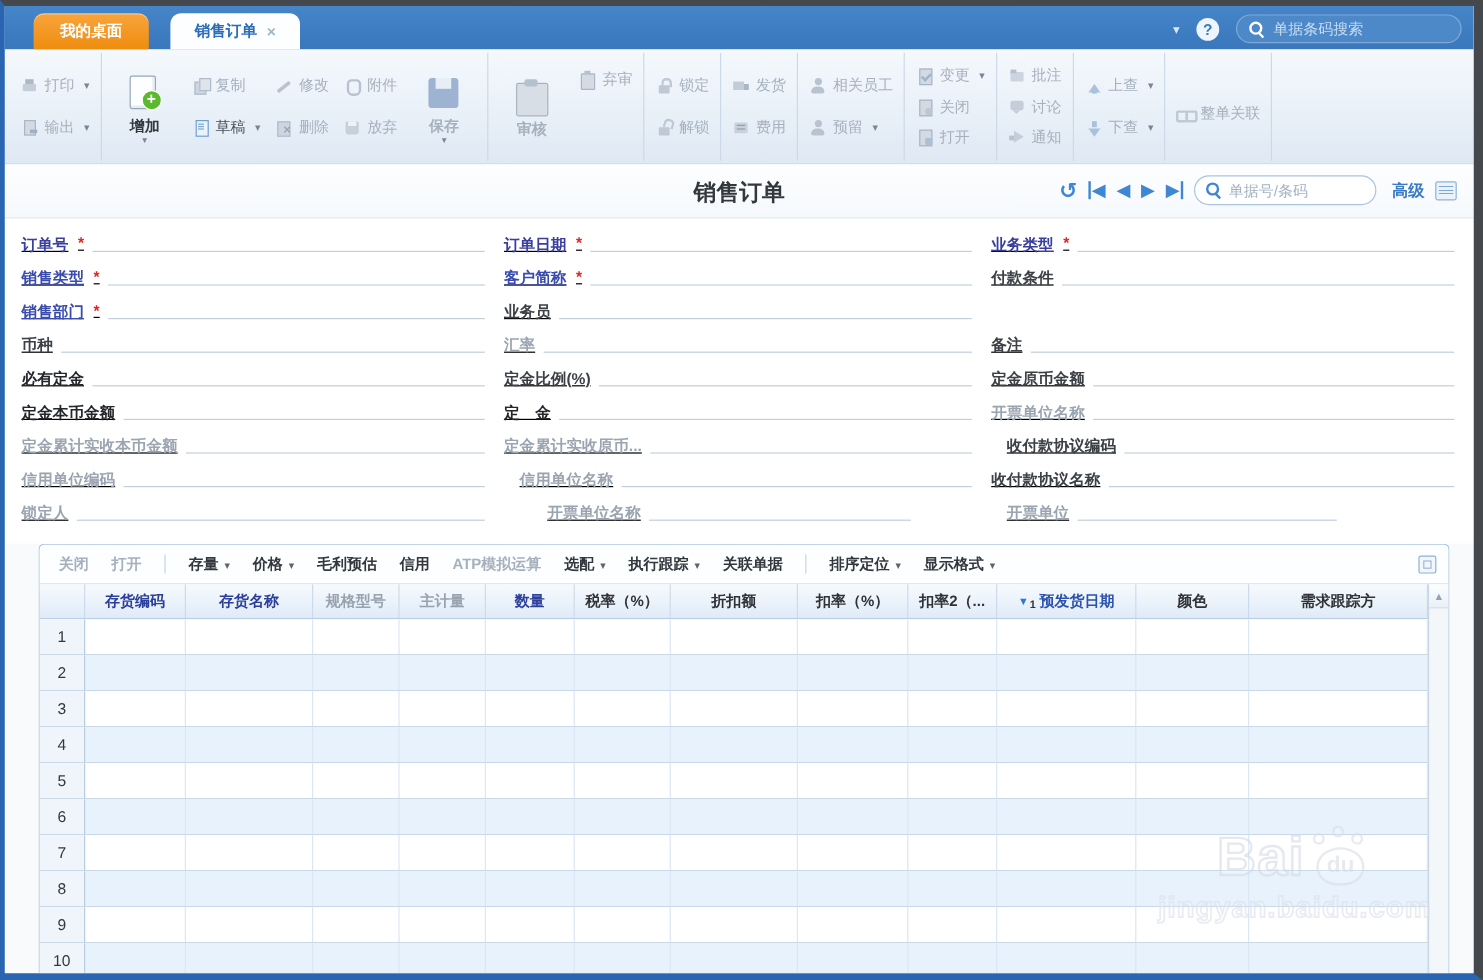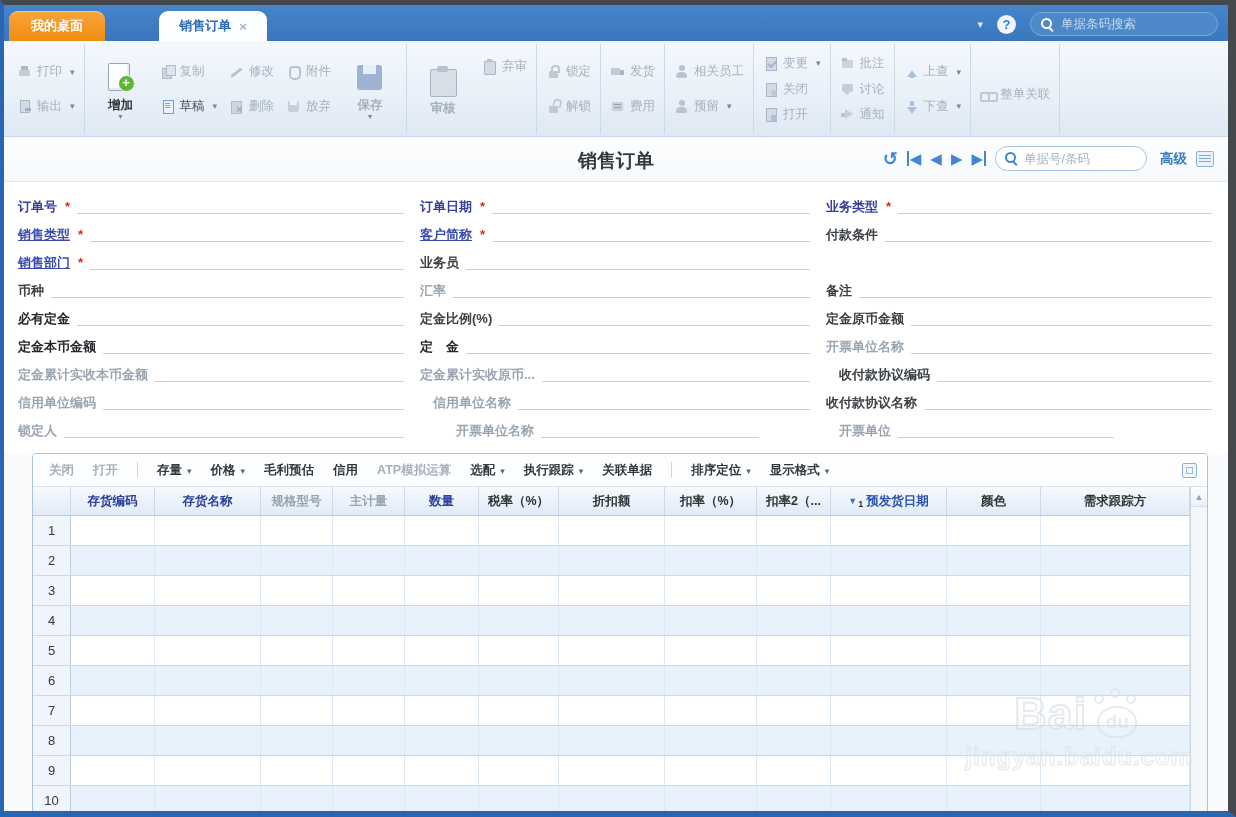--- a/index.html
+++ b/index.html
@@ -4,21 +4,21 @@
 <style>
   * { margin:0; padding:0; box-sizing:border-box; }
   body { background:#6b6f75; font-family:"Liberation Sans","DejaVu Sans",sans-serif; }
   .frame { width:1236px; height:817px; border-top:5px solid #45494e; border-right:8px solid #45494e;
            border-bottom:6px solid #2a65b2; border-left:4px solid #2a65b2; background:#fff;
            position:relative; overflow:hidden; }
   .window { height:100%; display:flex; flex-direction:column; }
 
   
   .tabbar { flex:0 0 36px; background:linear-gradient(#4585c8,#3a77bd); display:flex; align-items:flex-end;
-            padding-left:5px; position:relative;gap:36px; }
+            padding-left:24px; position:relative; }
   .tab { height:30px; border-radius:9px 9px 0 0; display:flex; align-items:center; justify-content:center;
          font-size:13px; font-weight:bold; padding:0 14px; cursor:pointer; }
   .tab-orange { background:linear-gradient(#f9a43c,#ee8d10); color:#fff; min-width:96px; margin-right:18px;
                 box-shadow:inset 0 1px 0 rgba(255,255,255,.4); }
   .tab-active { background:#fdfeff; color:#2c6cb8; min-width:108px; }
   .tab-close { color:#9fb6cc; font-weight:bold; font-size:13px; margin-left:8px; cursor:pointer; }
   .tabbar-right { position:absolute; right:10px; top:6px; display:flex; align-items:center; gap:14px; height:26px; }
   .caret-white { color:#d9e8f8; font-size:11px; cursor:pointer; }
   .helpdot { width:19px; height:19px; border-radius:50%; background:#eef5fc; color:#3d7cc1; font-weight:bold;
              font-size:13px; display:flex; align-items:center; justify-content:center; cursor:pointer; }
@@ -116,21 +116,21 @@
   .docsearch input { border:none; outline:none; font-size:12.5px; width:110px; color:#7f1d1d; background:transparent; }
   .docsearch input::placeholder { color:#a3b2c2; }
   .advlink { color:#3a7bc8; font-size:13.5px; font-weight:bold; cursor:pointer; margin-left:4px; }
   .lstico { width:18px; height:16px; border:1px solid #8fb3d9; border-radius:2px; background:#eaf2fb; position:relative; cursor:pointer; }
   .lstico::before { content:""; position:absolute; left:2px; top:3px; right:2px; height:8px;
                     background:repeating-linear-gradient(#7fa8d4 0 1px,transparent 1px 3px); }
 
   
   .formarea { flex:0 0 271px; background:#fff; padding:13px 16px 9px 14px; display:grid;
               grid-template-columns:386px 390px 1fr; column-gap:16px; align-content:space-between; }
-  .ffield { display:flex; align-items:center; height:25px; padding-bottom:2px; }
+  .ffield { display:flex; align-items:flex-start; height:25px; padding-bottom:2px;text-decoration:underline; }
   .flabel { font-size:13px; font-weight:bold; white-space:nowrap; margin-right:7px; }
   .flabel.navy { color:#3a3f9e; } .flabel.link { color:#3a4cae; text-decoration:underline; cursor:pointer; }
   .flabel.dark { color:#3c4146; } .flabel.strong { color:#23272b; }
   .flabel.muted { color:#9aa5b1; }
   .flabel.ind1 { padding-left:13px; } .flabel.ind2 { padding-left:36px; }
   .req { color:#e02424; font-weight:bold; font-size:13px; margin:0 7px 0 1px; }
   .fline { flex:1 1 auto; border-bottom:1px solid #c2cfdd; height:15px; cursor:text; }
   .fline.short { flex:0 0 56%; }
   .fempty { visibility:hidden; }
 

